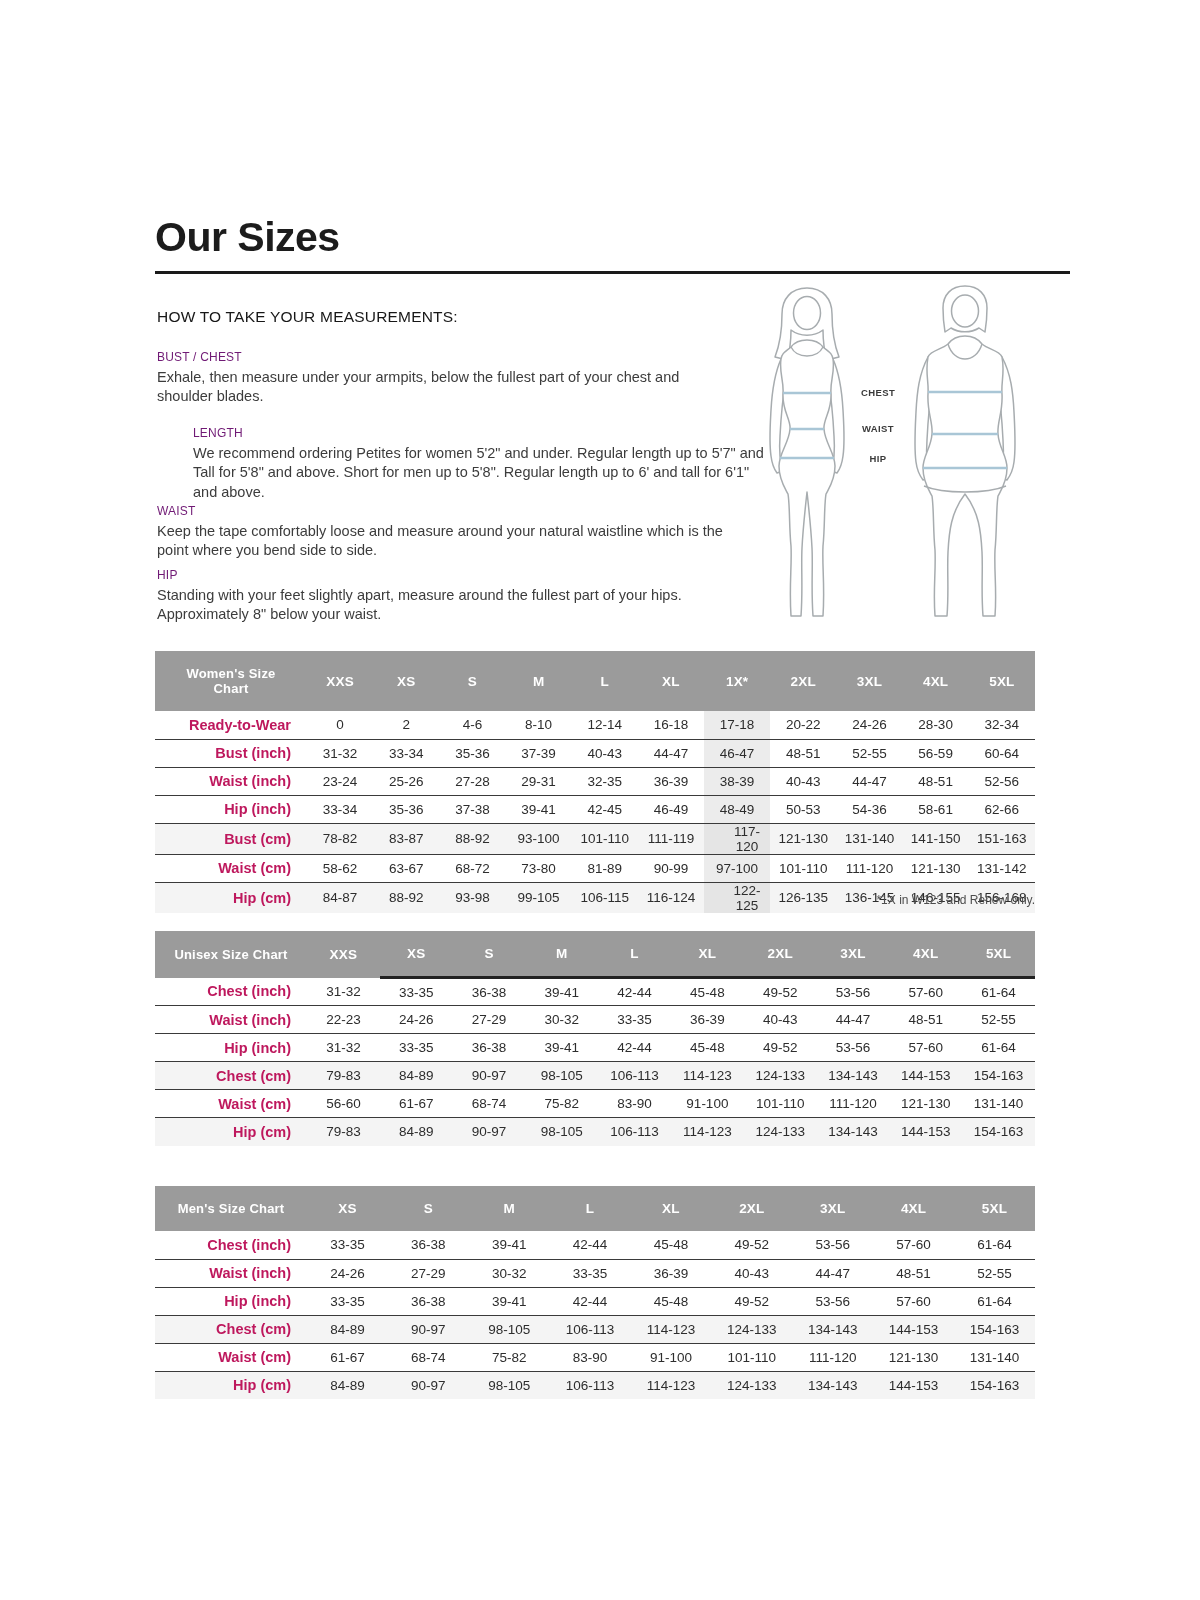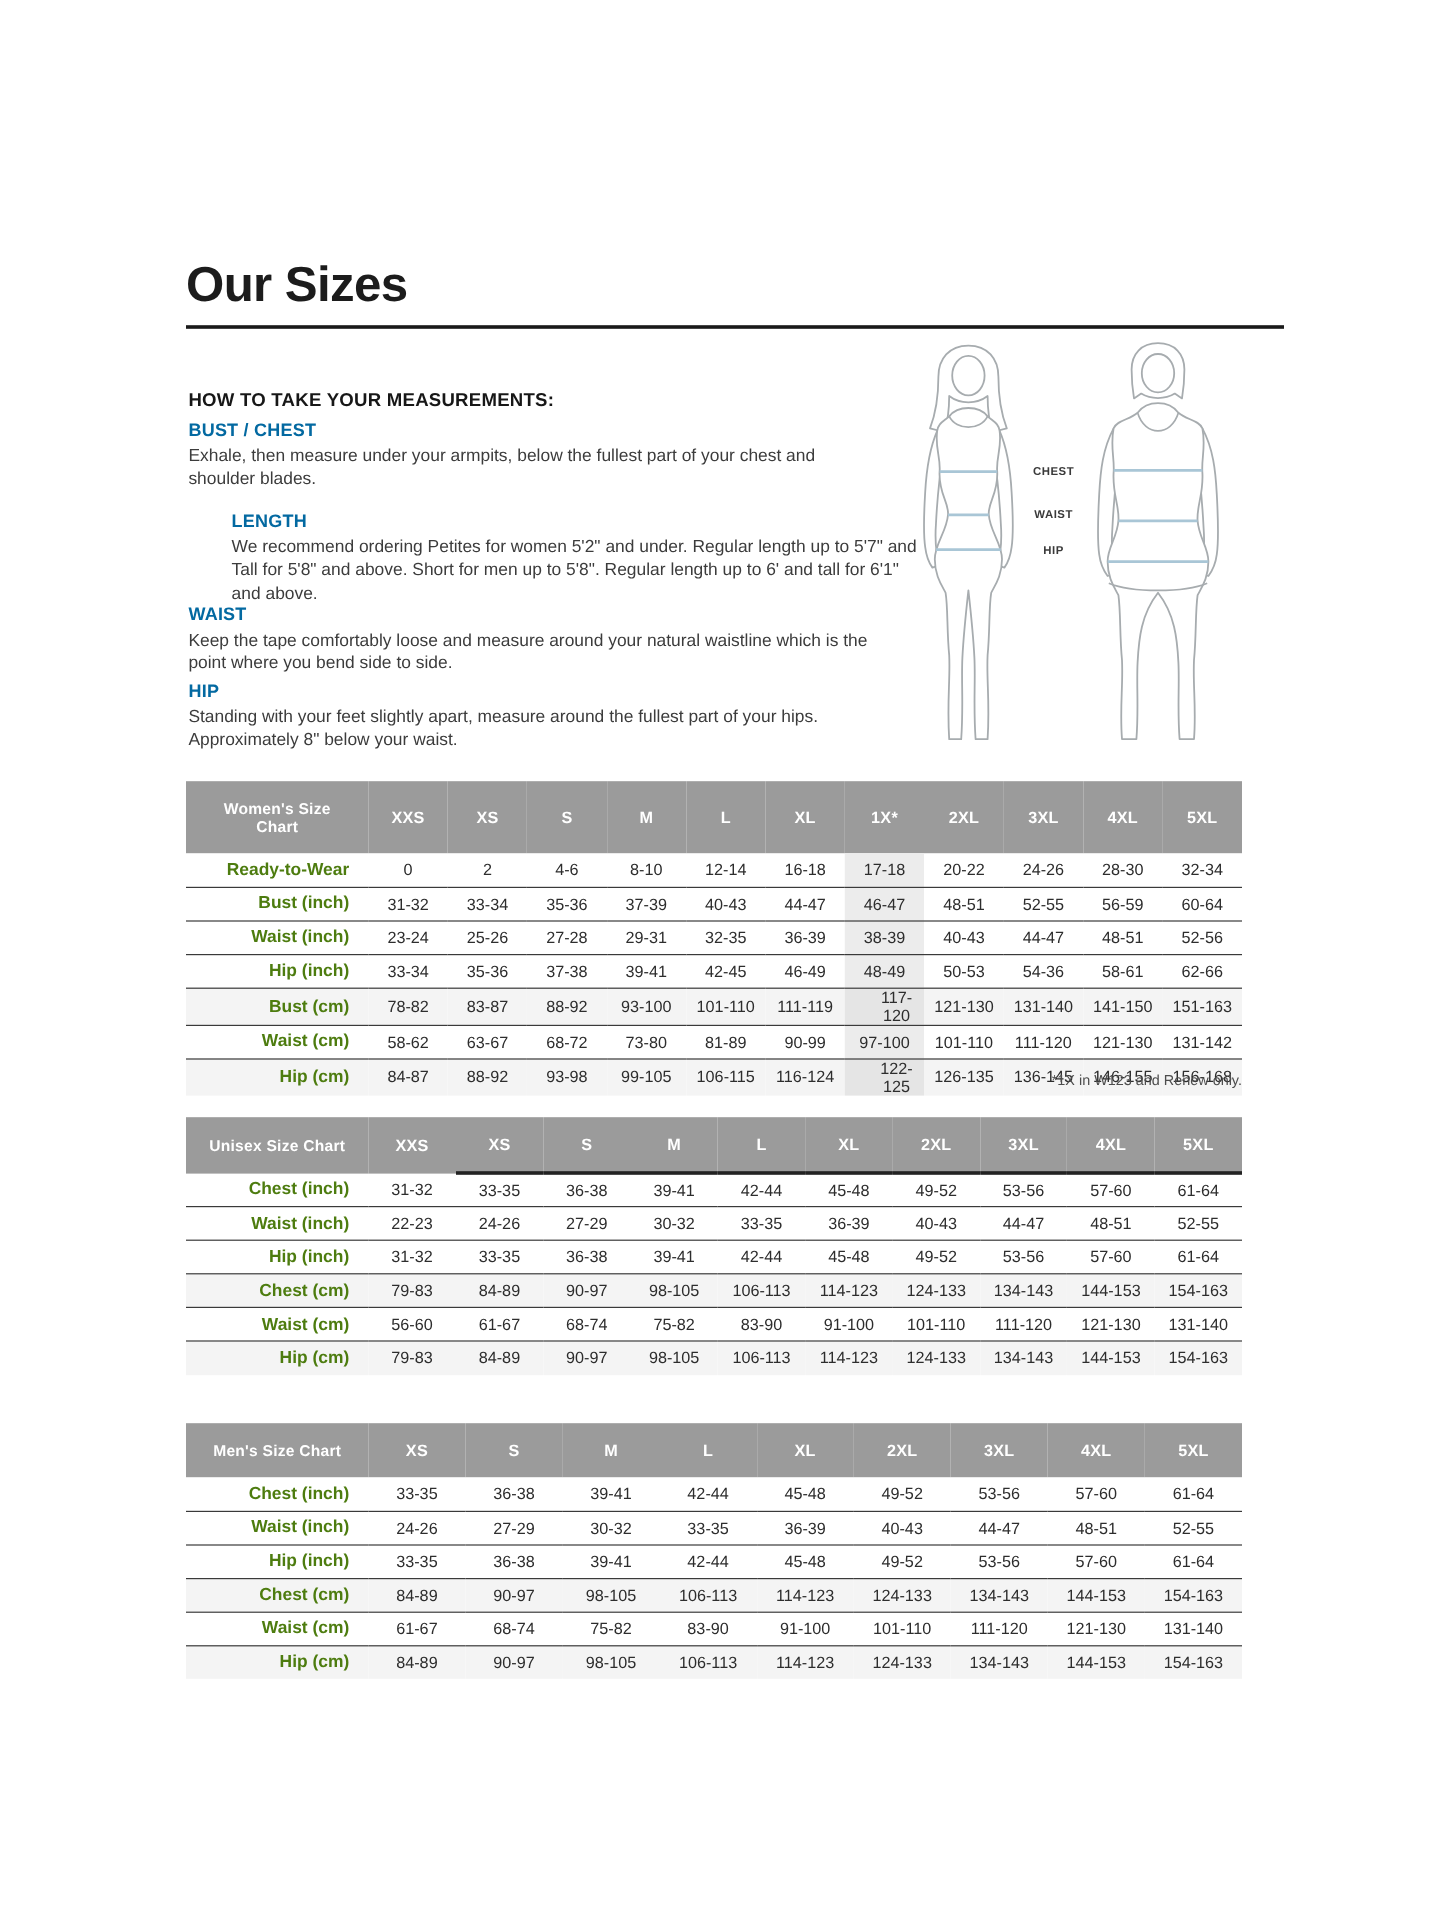--- a/index.html
+++ b/index.html
@@ -18,24 +18,24 @@
     font-family:"Liberation Sans","DejaVu Sans",sans-serif;color:#222;
   }
   .abs{position:absolute;}
   .page-title{
     left:155px;top:214px;font-size:41px;font-weight:bold;letter-spacing:-0.5px;color:#1c1c1c;
   }
   .title-rule{
     left:155px;top:271px;width:915px;height:2.5px;background:var(--rule-color);
   }
   .howto-heading{
-    left:157px;top:308px;font-size:15.5px;font-weight:bold;color:#171717;letter-spacing:0.2px;margin-top:17px;
+    left:157px;top:308px;font-size:15.5px;font-weight:normal;color:#171717;letter-spacing:0.2px;
   }
   .measure-sec{left:157px;width:575px;}
-  .measure-sec h3{font-size:15px;font-weight:bold;color:#0369a1;margin-bottom:4px;letter-spacing:0.2px;}
+  .measure-sec h3{font-size:12px;font-weight:normal;color:#701a75;margin-bottom:4px;letter-spacing:0.2px;}
   .measure-sec p{font-size:14.5px;line-height:1.33;color:#3c3c3c;}
   .sec-bust{top:350px;}
   .sec-length{top:426px;margin-left:36px;}
   .sec-waist{top:504px;}
   .sec-hip{top:568px;}
 
   .figures{left:745px;top:280px;width:295px;height:360px;}
   .figures .outline{fill:#ffffff;stroke:var(--figure-outline);stroke-width:1.5;stroke-linejoin:round;}
   .figures .stroke-only{fill:none;stroke:var(--figure-outline);stroke-width:1.4;}
   .figures .mline{stroke:var(--measure-line);stroke-width:2.3;}
@@ -47,21 +47,21 @@
   .size-table th{
     background:var(--table-header-bg);color:#ffffff;font-size:13.5px;font-weight:bold;
     height:28px;padding:15px;text-align:center;letter-spacing:0.2px;
   }
   .size-table th.label-col{font-size:13px;}
   .size-table th.u-line{border-bottom:3px solid #222222;}
   .size-table td{
     text-align:center;font-size:13.5px;color:#2d2d2d;height:28px;padding:0;
   }
   .size-table td.row-label{
-    font-weight:bold;text-align:right;padding-right:16px;color:#4d7c0f;font-size:14.5px;
+    font-weight:bold;text-align:right;padding-right:16px;color:#be185d;font-size:14.5px;
   }
   .size-table tbody tr + tr td{border-top:1.6px solid #3a3a3a;}
   .size-table tr.shaded td{background:var(--shaded-row-bg);}
   .size-table td.hl{background:var(--highlight-col-bg);}
   .size-table tr.shaded td.hl{background:var(--highlight-col-shaded-bg);padding-left:20px;}
 
   .tbl-women{left:155px;top:651px;}
   .tbl-unisex{left:155px;top:931px;}
   .tbl-men{left:155px;top:1186px;}
   .footnote{

